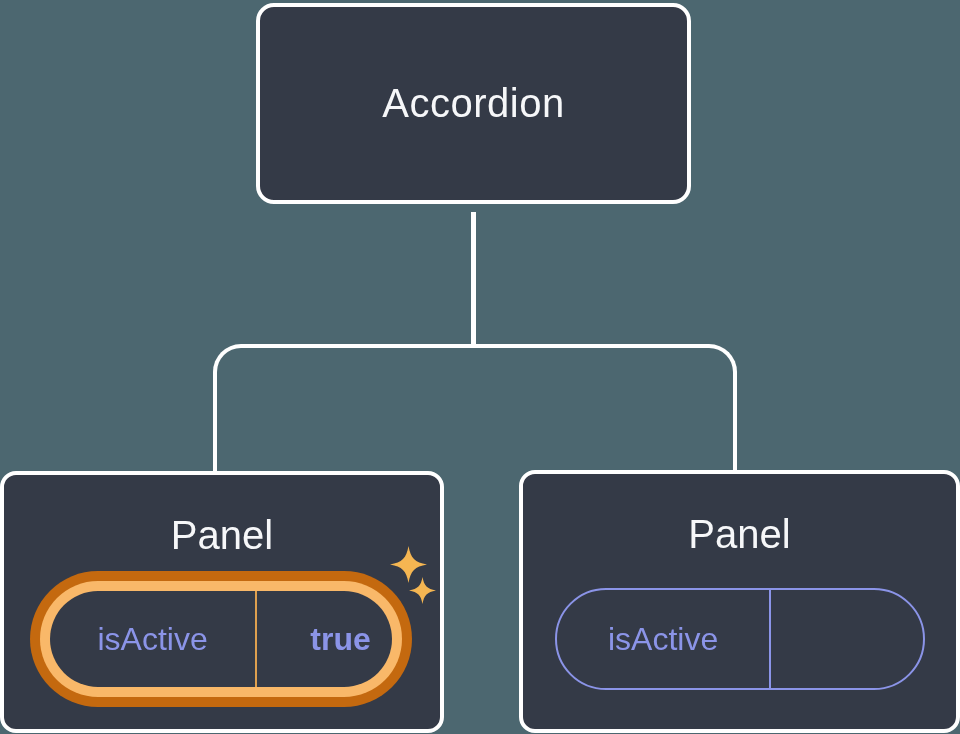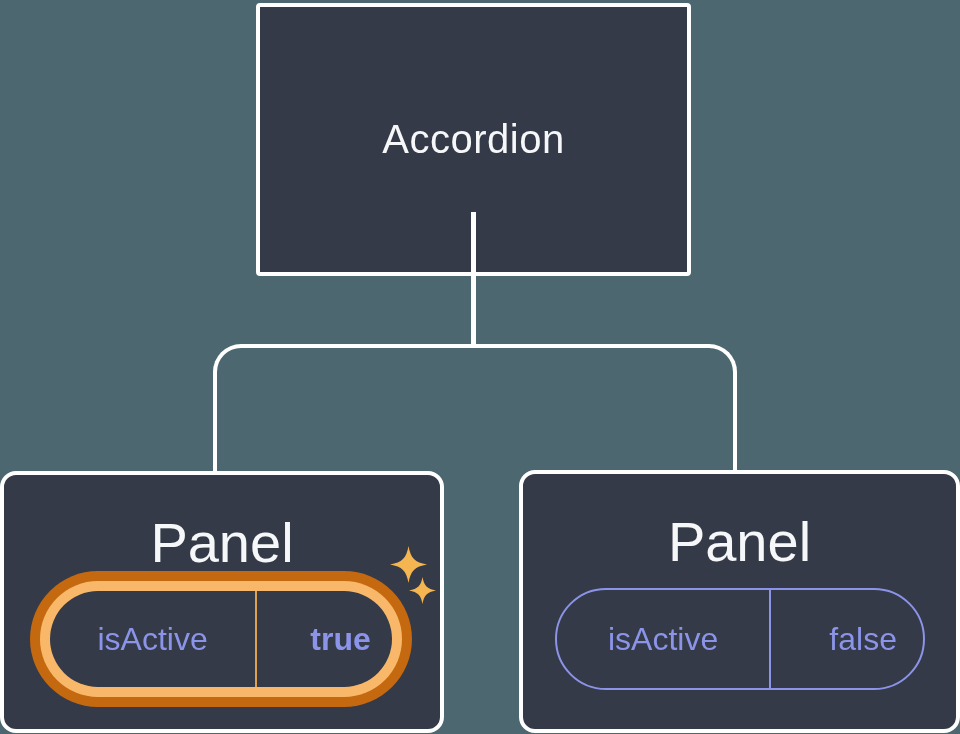--- a/index.html
+++ b/index.html
@@ -8,34 +8,34 @@
     --sparkle:#F5B652; --line:#FFFFFF;
   }
   *{margin:0;padding:0;box-sizing:border-box;}
   html,body{width:960px;height:734px;overflow:hidden;}
   body{font-family:"Liberation Sans","DejaVu Sans",sans-serif;}
   .canvas{position:relative;width:960px;height:734px;background:var(--bg);overflow:hidden;}
 
   
   .node{position:absolute;background:var(--node-fill);border:4px solid var(--node-border);
         display:flex;align-items:center;justify-content:center;}
-  .root-node{left:256px;top:3px;width:435px;height:273px;border-radius:4px;}
+  .root-node{left:256px;top:3px;width:435px;height:201px;border-radius:18px;}
   .node-label{color:var(--text);font-size:40px;font-weight:500;letter-spacing:0.5px;}
 
   
   .connector-stem{position:absolute;left:471px;top:212px;width:5px;height:134px;background:var(--line);}
   .connector-branch{position:absolute;left:213px;top:344px;width:524px;height:130px;
         border:4px solid var(--line);border-bottom:none;border-radius:28px 28px 0 0;}
 
   
   .panel{position:absolute;border-radius:16px;display:block;}
   .panel-left{left:0px;top:471px;width:444px;height:262px;}
   .panel-right{left:519px;top:470px;width:441px;height:263px;}
   .panel-title{position:absolute;left:0;top:40px;width:100%;text-align:center;
-        color:var(--text);font-size:56px;font-weight:500;line-height:1;}
+        color:var(--text);font-size:40px;font-weight:500;line-height:1;}
 
   
   .pill-highlight{position:absolute;left:26px;top:96px;width:382px;height:136px;
         border-radius:68px;background:var(--hl-outer);padding:10px;}
   .pill-highlight-mid{width:100%;height:100%;border-radius:58px;background:var(--hl-inner);padding:10px;}
   .pill-core{width:100%;height:100%;border-radius:48px;background:var(--node-fill);
         display:flex;overflow:hidden;align-items:stretch;}
 
   
   .pill-plain{position:absolute;left:32px;top:114px;width:370px;height:102px;
@@ -81,21 +81,20 @@
       </div>
     </div>
   </div>
 
   <div class="node panel panel-right">
     <div class="panel-title">Panel</div>
 
     <div class="pill-plain">
       <div class="pill-cell cell-name-plain">isActive</div>
       <div class="pill-divider-plain"></div>
-      <div class="pill-cell cell-value">false</div>
     </div>
   </div>
 
   <div class="sparkle sparkle-big">
     <svg viewBox="0 0 100 100" xmlns="http://www.w3.org/2000/svg" aria-hidden="true">
       <path fill="var(--sparkle)" d="M50 0 C56 33 67 44 100 50 C67 56 56 67 50 100 C44 67 33 56 0 50 C33 44 44 33 50 0 Z"></path>
     </svg>
   </div>
   <div class="sparkle sparkle-small">
     <svg viewBox="0 0 100 100" xmlns="http://www.w3.org/2000/svg" aria-hidden="true">

